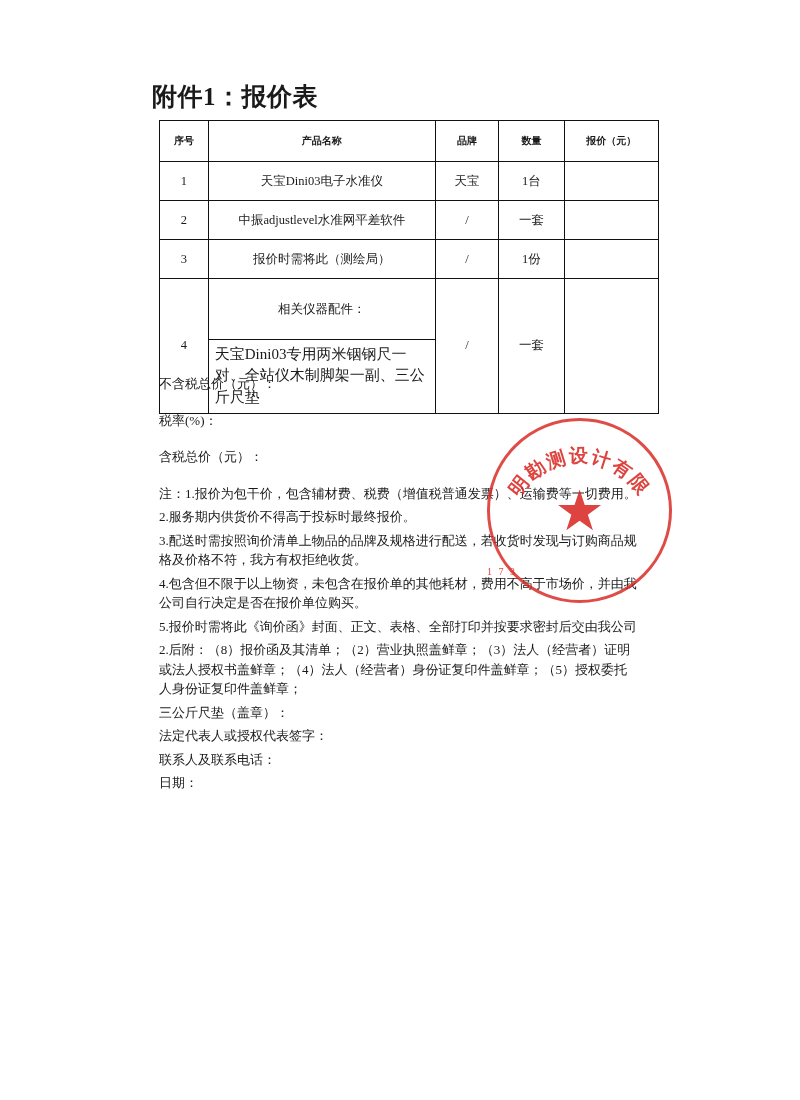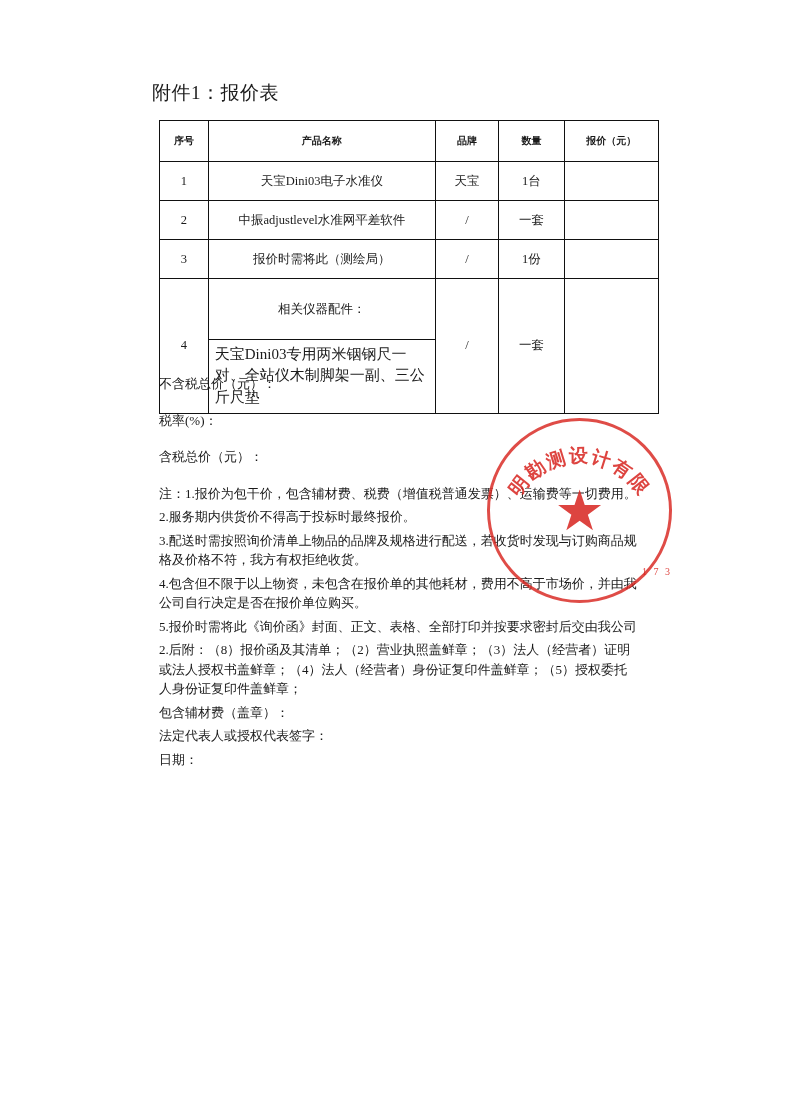--- a/index.html
+++ b/index.html
@@ -19,22 +19,22 @@
     position: absolute;
     left: 0;
     top: 0;
     width: 800px;
     height: 1100px;
   }
   .doc-title {
     position: absolute;
     left: 152px;
     top: 80px;
-    font-size: 19px;
-    font-weight: normal;
+    font-size: 25px;
+    font-weight: bold;
     letter-spacing: 0.5px;
   }
   table.quote {
     position: absolute;
     left: 159px;
     top: 120px;
     width: 500px;
     border-collapse: collapse;
     font-size: 12.5px;
   }
@@ -133,21 +133,21 @@
     font-weight: bold;
     fill: #d8241f;
     opacity: 0.85;
     letter-spacing: 2px;
   }
   .seal .bottomtext {
     position: absolute;
     left: 0;
     right: 0;
     bottom: 26px;
-    text-align: right;
+    text-align: left;
     font-size: 10px;
     color: #d8241f;
     opacity: 0.85;
     letter-spacing: 2px;
     margin-top: 36px;
   }
 </style>
 </head>
 <body>
 
@@ -207,22 +207,23 @@
     <div class="gap-line"></div>
 
     <div class="line">注：1.报价为包干价，包含辅材费、税费（增值税普通发票）、运输费等一切费用。</div>
     <div class="line">2.服务期内供货价不得高于投标时最终报价。</div>
     <div class="line">3.配送时需按照询价清单上物品的品牌及规格进行配送，若收货时发现与订购商品规格及价格不符，我方有权拒绝收货。</div>
     <div class="line">4.包含但不限于以上物资，未包含在报价单的其他耗材，费用不高于市场价，并由我公司自行决定是否在报价单位购买。</div>
     <div class="line">5.报价时需将此《询价函》封面、正文、表格、全部打印并按要求密封后交由我公司</div>
 
     <div class="line">2.后附：（8）报价函及其清单；（2）营业执照盖鲜章；（3）法人（经营者）证明或法人授权书盖鲜章；（4）法人（经营者）身份证复印件盖鲜章；（5）授权委托人身份证复印件盖鲜章；</div>
 
-    <div class="line">包含辅材费（盖章）：</div>
+    <div class="line">三公斤尺垫（盖章）：</div>
     <div class="line">法定代表人或授权代表签字：</div>
+    <div class="line">联系人及联系电话：</div>
     <div class="line">日期：</div>
   </div>
 
   <div class="seal">
     <div class="ring"></div>
     <svg class="arc" viewBox="0 0 185 185">
       <defs>
         <path id="arcpath" d="M 24,100 A 70,70 0 0 1 161,100" fill="none"></path>
       </defs>
       <text>

